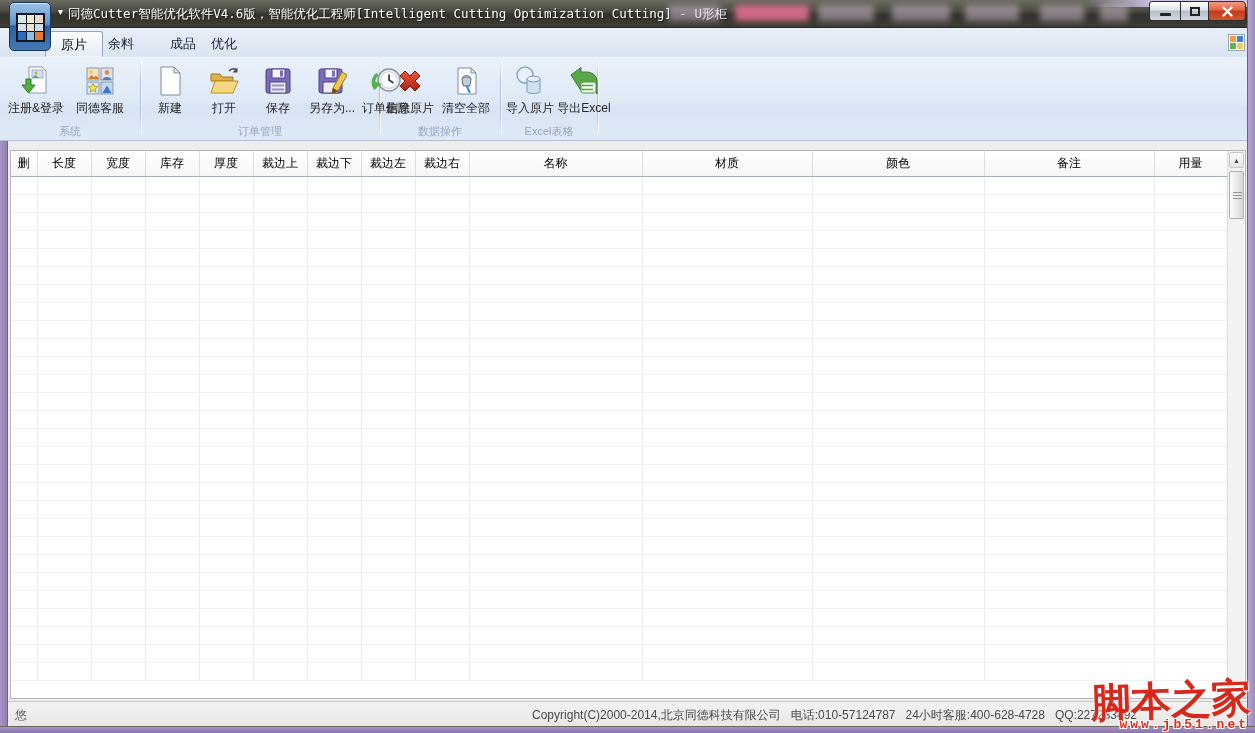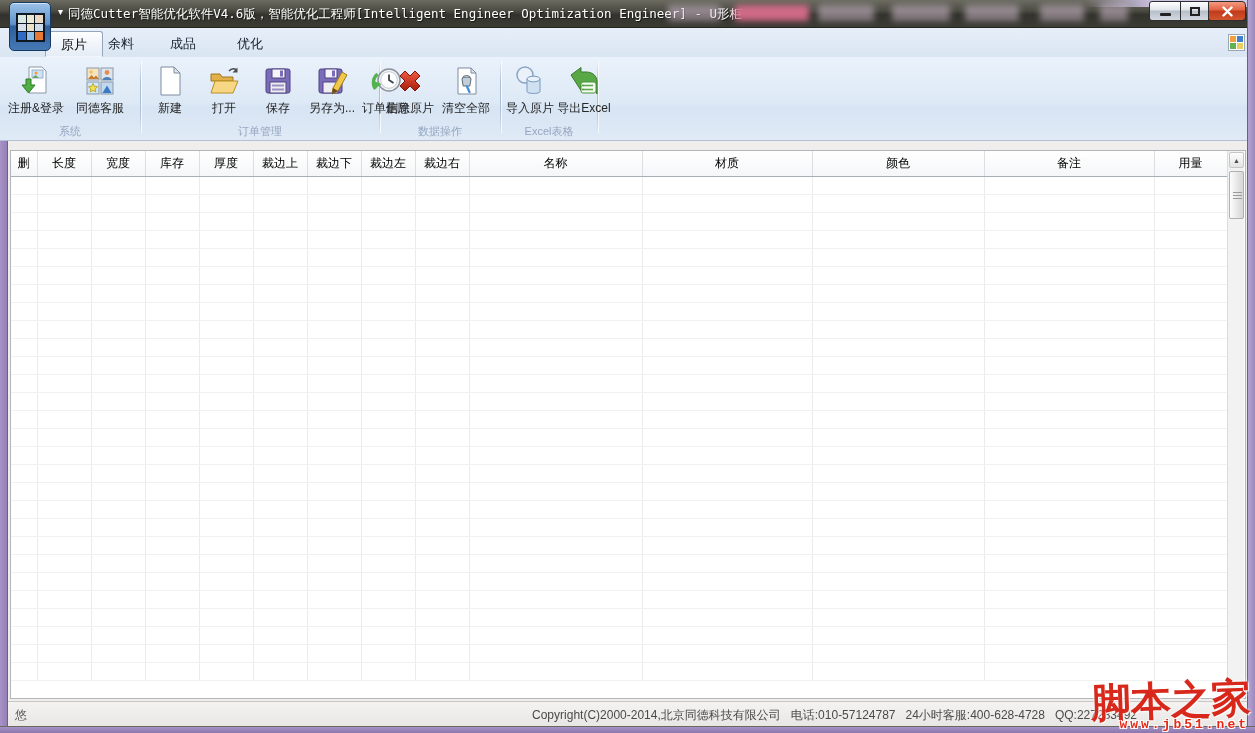--- a/index.html
+++ b/index.html
@@ -114,21 +114,21 @@
     text-shadow:-1px -1px 0 #fff, 1px -1px 0 #fff, -1px 1px 0 #fff, 1px 1px 0 #fff; }
 </style>
 </head>
 <body>
 
 <div class="screen">
 
   <div class="titlebar">
     <div class="lavender-corner"></div>
     <span class="caret">▾</span>
-    <span class="title-text">同德Cutter智能优化软件V4.6版，智能优化工程师[Intelligent Engineer Optimization Engineer] - U形柜</span>
+    <span class="title-text">同德Cutter智能优化软件V4.6版，智能优化工程师[Intelligent Cutting Optimization Cutting] - U形柜</span>
 
     <div class="artifact" style="left:668px;width:52px"></div>
     <div class="artifact hl" style="left:735px;width:74px"></div>
     <div class="artifact" style="left:818px;width:56px"></div>
     <div class="artifact" style="left:892px;width:58px"></div>
     <div class="artifact" style="left:965px;width:54px"></div>
     <div class="artifact" style="left:1040px;width:44px"></div>
     <div class="artifact" style="left:1100px;width:28px"></div>
 
     <div class="win-controls">
@@ -157,21 +157,21 @@
       <i style="background:#2f6ac4"></i>
         <i style="background:#8fc0ea"></i>
         <i style="background:#e87a38"></i>
     </div>
   </div>
 
   <div class="tabrow">
     <div class="tab active" style="left:45px;width:58px">原片</div>
     <div class="tab" style="left:95px;width:52px">余料</div>
     <div class="tab" style="left:157px;width:52px">成品</div>
-    <div class="tab" style="left:224px;width:52px">优化</div>
+    <div class="tab" style="left:198px;width:52px">优化</div>
     <div class="corner-icon">
       <i style="background:#f0a040"></i>
         <i style="background:#4080c8"></i>
       <i style="background:#63b252"></i>
         <i style="background:#e8d060"></i>
     </div>
   </div>
 
   <div class="ribbon">
 

